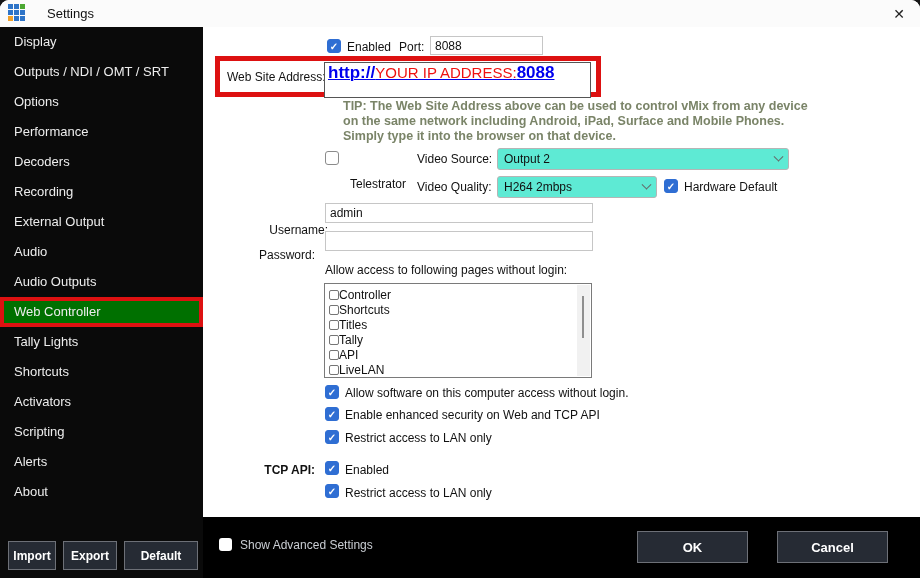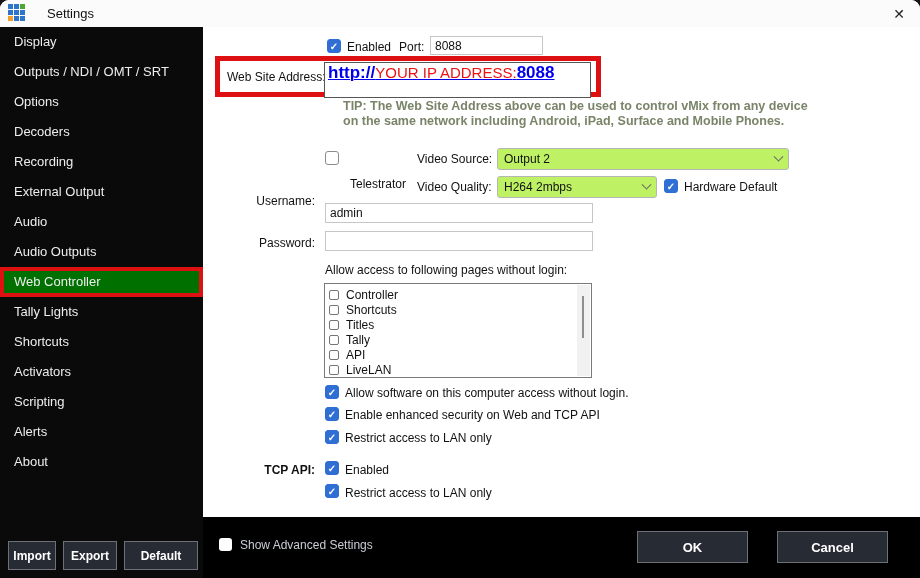--- a/index.html
+++ b/index.html
@@ -30,32 +30,32 @@
   .btn-import{width:48px;} .btn-export{width:54px;} .btn-default{width:74px;}
 
   
   .main{position:absolute;left:203px;top:27px;right:0;bottom:61px;background:#fff;font-size:12px;color:#111;}
   .lbl{position:absolute;font-size:12px;color:#111;white-space:nowrap;}
   .rlbl{position:absolute;left:0;width:112px;text-align:right;font-size:12px;color:#111;white-space:nowrap;}
   .txt{position:absolute;border:1px solid #c6c6c6;background:#fff;font:12px "Liberation Sans",sans-serif;padding:0 4px;color:#111;outline:none;}
   .cb{position:absolute;width:14px;height:14px;border:1px solid #8b8b8b;border-radius:3px;background:#fff;cursor:pointer;}
   .cb.checked{background:var(--accent-blue,#2f6ed3);border-color:var(--accent-blue,#2f6ed3);}
   .cb.checked::after{content:"✓";position:absolute;left:0;top:0;width:100%;height:100%;display:flex;align-items:center;justify-content:center;color:#fff;font-size:10px;font-weight:bold;}
-  .dropdown{position:absolute;height:22px;border:1px solid #b5b5b5;border-radius:3px;background:#bef264;display:flex;align-items:center;padding:0 6px;font-size:12px;color:#111;cursor:pointer;}
+  .dropdown{position:absolute;height:22px;border:1px solid #b5b5b5;border-radius:3px;background:#5eead4;display:flex;align-items:center;padding:0 6px;font-size:12px;color:#111;cursor:pointer;}
   .dropdown .chev{margin-left:auto;width:7px;height:7px;border-right:1.6px solid #666;border-bottom:1.6px solid #666;transform:rotate(45deg) translate(-2px,-2px);}
 
   .red-annot{position:absolute;border:5px solid var(--annotation-red,#dd1111);background:transparent;}
   .url-frame{position:absolute;left:104px;top:1px;width:267px;height:36px;border:1px solid #555;background:#fff;display:flex;align-items:flex-start;padding-left:3px;overflow:hidden;}
   .url-text{color:var(--url-blue,#0000ee);text-decoration:underline;white-space:nowrap;cursor:pointer;}
   .url-scheme,.url-port{font-weight:bold;font-size:17px;}
   .url-host,.url-colon{color:var(--url-red,#ee1111);font-size:15px;}
   .tip{position:absolute;left:140px;top:72px;width:480px;font-weight:bold;font-size:12.5px;line-height:15px;color:var(--tip-text,#7a8468);}
 
   .listbox{position:absolute;left:121px;top:256px;width:268px;height:95px;border:1px solid #7a7a7a;background:#fff;padding:3px 0 0 4px;}
-  .lb-row{height:15px;display:flex;align-items:center;gap:7px;cursor:default;}
+  .lb-row{height:15px;display:flex;align-items:center;cursor:default;}
   .cb-sm{width:10px;height:10px;border:1px solid #757575;border-radius:2px;background:#fff;flex:0 0 auto;cursor:pointer;}
   .lb-row span.lb-label{font-size:12px;}
   .lb-scroll{position:absolute;right:1px;top:1px;bottom:1px;width:13px;background:#f1f1f1;cursor:pointer;}
   .lb-thumb{position:absolute;left:5px;top:11px;width:2px;height:42px;background:#8f8f8f;}
 
   
   .footer{position:absolute;left:203px;right:0;bottom:0;height:61px;background:#000000;}
   .adv-cb{position:absolute;left:16px;top:21px;width:13px;height:13px;background:#fff;border-radius:3px;cursor:pointer;}
   .adv-lbl{position:absolute;left:37px;top:21px;font-size:12px;color:#c9cdd3;white-space:nowrap;}
   .btn-ok{position:absolute;left:434px;top:14px;width:111px;height:32px;font-size:13px;text-align:center;}
@@ -80,20 +80,21 @@
           <span></span>
       </div>
       <div class="win-title">Settings</div>
       <div class="close-btn">✕</div>
     </div>
 
     <div class="sidebar">
       <div class="side-item">Display</div>
       <div class="side-item">Outputs / NDI / OMT / SRT</div>
       <div class="side-item">Options</div>
+      <div class="side-item">Performance</div>
       <div class="side-item">Decoders</div>
       <div class="side-item">Recording</div>
       <div class="side-item">External Output</div>
       <div class="side-item">Audio</div>
       <div class="side-item">Audio Outputs</div>
       <div class="side-item selected">Web Controller</div>
       <div class="side-item">Tally Lights</div>
       <div class="side-item">Shortcuts</div>
       <div class="side-item">Activators</div>
       <div class="side-item">Scripting</div>
@@ -116,41 +117,42 @@
       <div class="red-annot" style="left:12px;top:29px;width:386px;height:41px;">
         <span class="lbl" style="left:7px;top:9px;">Web Site Address:</span>
         <div class="url-frame">
           <span class="url-text"><span class="url-scheme">http://</span><span class="url-host">YOUR IP ADDRESS</span><span class="url-colon">:</span><span class="url-port">8088</span></span>
         </div>
       </div>
 
       <div class="tip">
         <div>TIP: The Web Site Address above can be used to control vMix from any device</div>
         <div>on the same network including Android, iPad, Surface and Mobile Phones.</div>
+        <div>Simply type it into the browser on that device.</div>
       </div>
 
       <span class="cb" style="left:122px;top:124px;"></span>
       <span class="lbl" style="left:147px;top:125px;margin-top:25px;">Telestrator</span>
       <span class="lbl" style="left:214px;top:125px;">Video Source:</span>
       <div class="dropdown" style="left:294px;top:121px;width:292px;">
         <span>Output 2</span>
         <span class="chev"></span>
       </div>
 
       <span class="lbl" style="left:214px;top:153px;">Video Quality:</span>
       <div class="dropdown" style="left:294px;top:149px;width:160px;">
         <span>H264 2mbps</span>
         <span class="chev"></span>
       </div>
       <span class="cb checked" style="left:461px;top:152px;"></span>
       <span class="lbl" style="left:481px;top:153px;">Hardware Default</span>
 
-      <span class="rlbl" style="top:167px;">Username:</span>
+      <span class="rlbl" style="top:196px;margin-left:13px;">Username:</span>
       <input class="txt" style="left: 122px; top: 176px; width: 268px; height: 20px;" value="admin">
-      <span class="rlbl" style="top:209px;">Password:</span>
+      <span class="rlbl" style="top:221px;">Password:</span>
       <input class="txt" style="left: 122px; top: 204px; width: 268px; height: 20px;" value="">
 
       <span class="lbl" style="left:122px;top:236px;">Allow access to following pages without login:</span>
       <div class="listbox">
         <div class="lb-row">
             <span class="cb-sm"></span>
             <span class="lb-label">Controller</span>
           </div>
         <div class="lb-row">
             <span class="cb-sm"></span>

